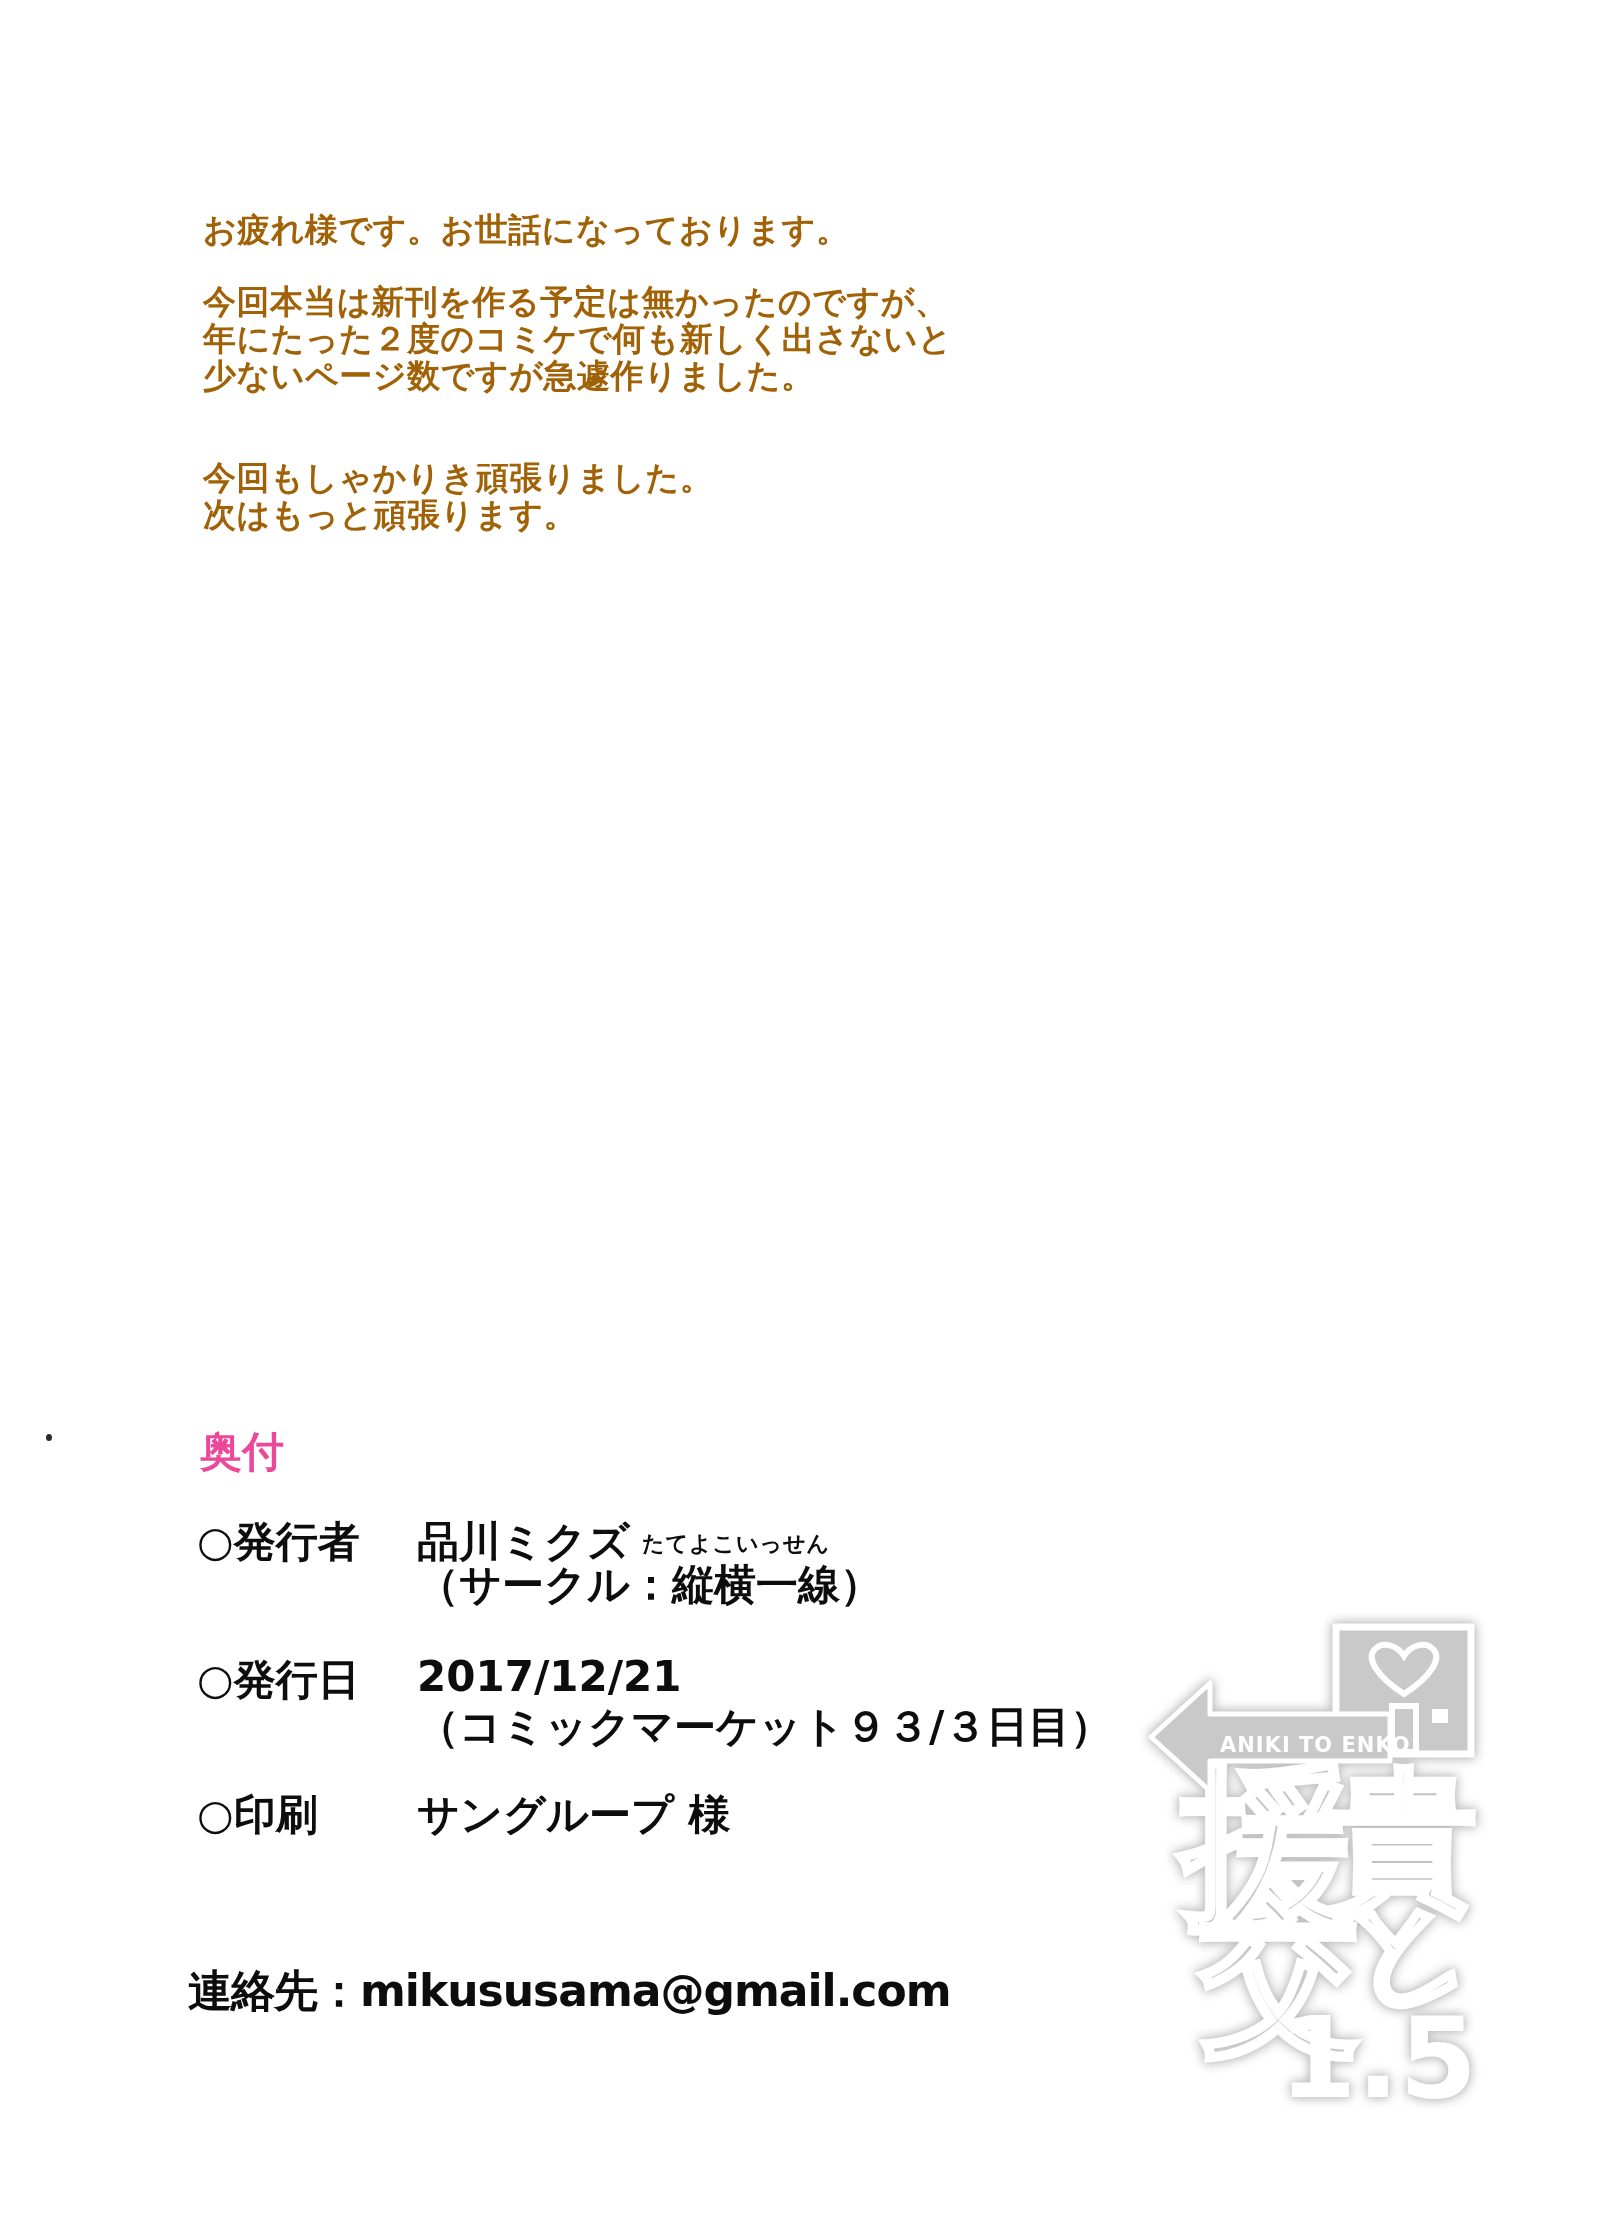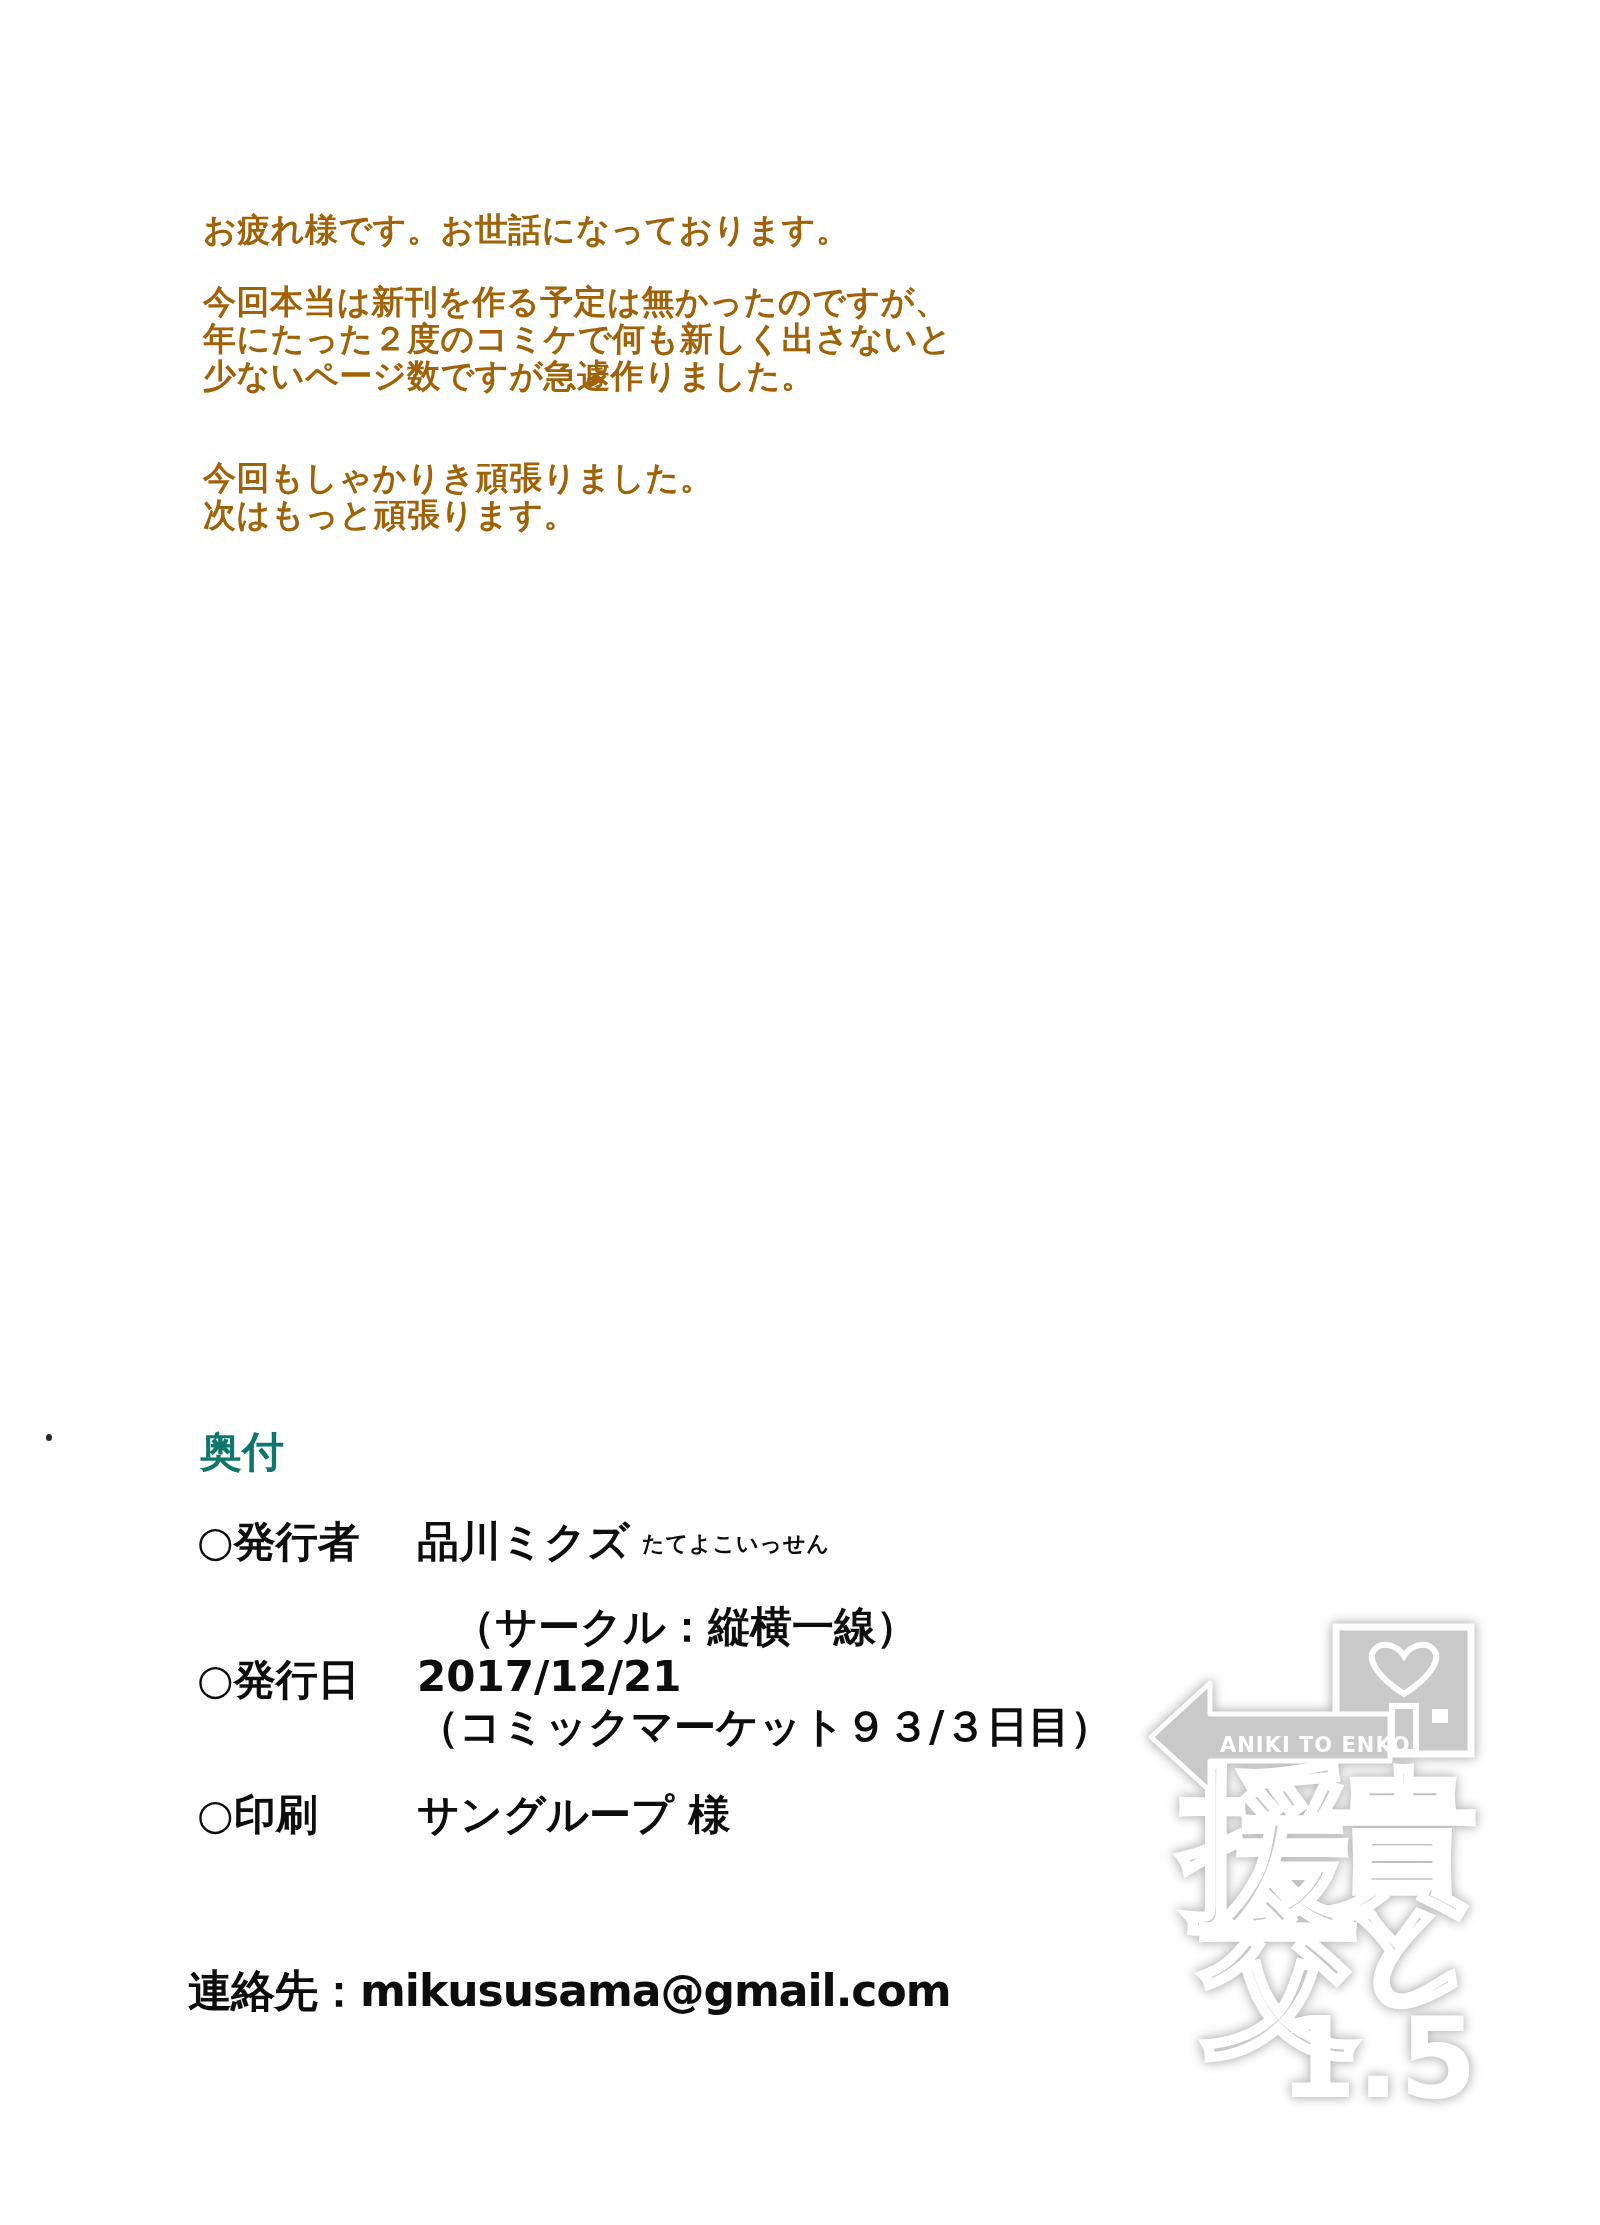--- a/index.html
+++ b/index.html
@@ -31,41 +31,41 @@
   .para-2 { top: 283px; }
   .para-3 { top: 459px; }
 
   
   .colo-heading {
     position: absolute;
     left: 200px;
     top: 1424px;
     font-size: 42px;
     font-weight: 700;
-    color: #0f766e;
+    color: #ec4899;
     white-space: nowrap;
   }
   .colo-label {
     position: absolute;
     left: 197px;
     font-size: 42px;
     font-weight: 700;
     white-space: nowrap;
     color: #0d0d0d;
   }
   .colo-val {
     position: absolute;
     left: 417px;
     font-size: 42px;
     font-weight: 700;
     white-space: nowrap;
     color: #0d0d0d;
   }
   .row1 { top: 1514px; }
-  .row1b { top: 1599px; margin-left: 36px; }
+  .row1b { top: 1557px; }
   .row2 { top: 1652px; }
   .row2b { top: 1699px; }
   .row3 { top: 1787px; }
   .furigana {
     position: absolute;
     left: 642px;
     top: 1529px;
     font-size: 22px;
     font-weight: 700;
     letter-spacing: 1px;

